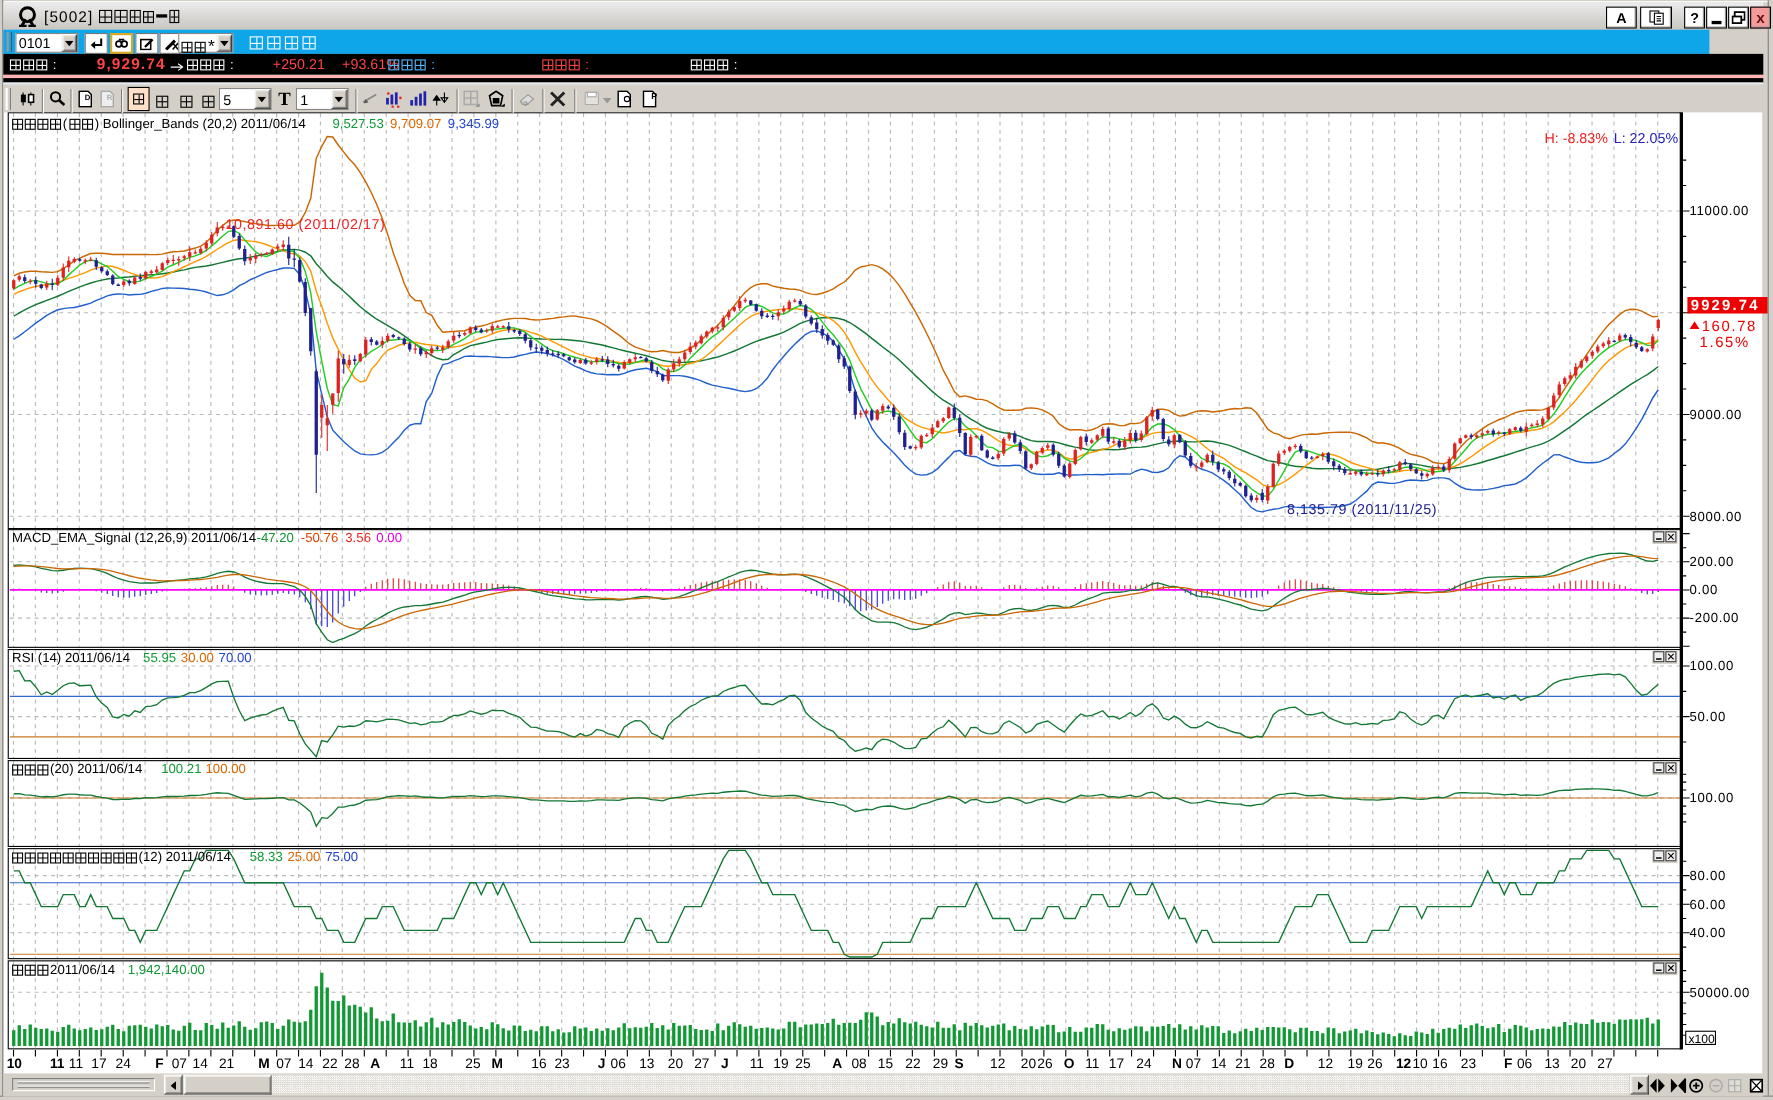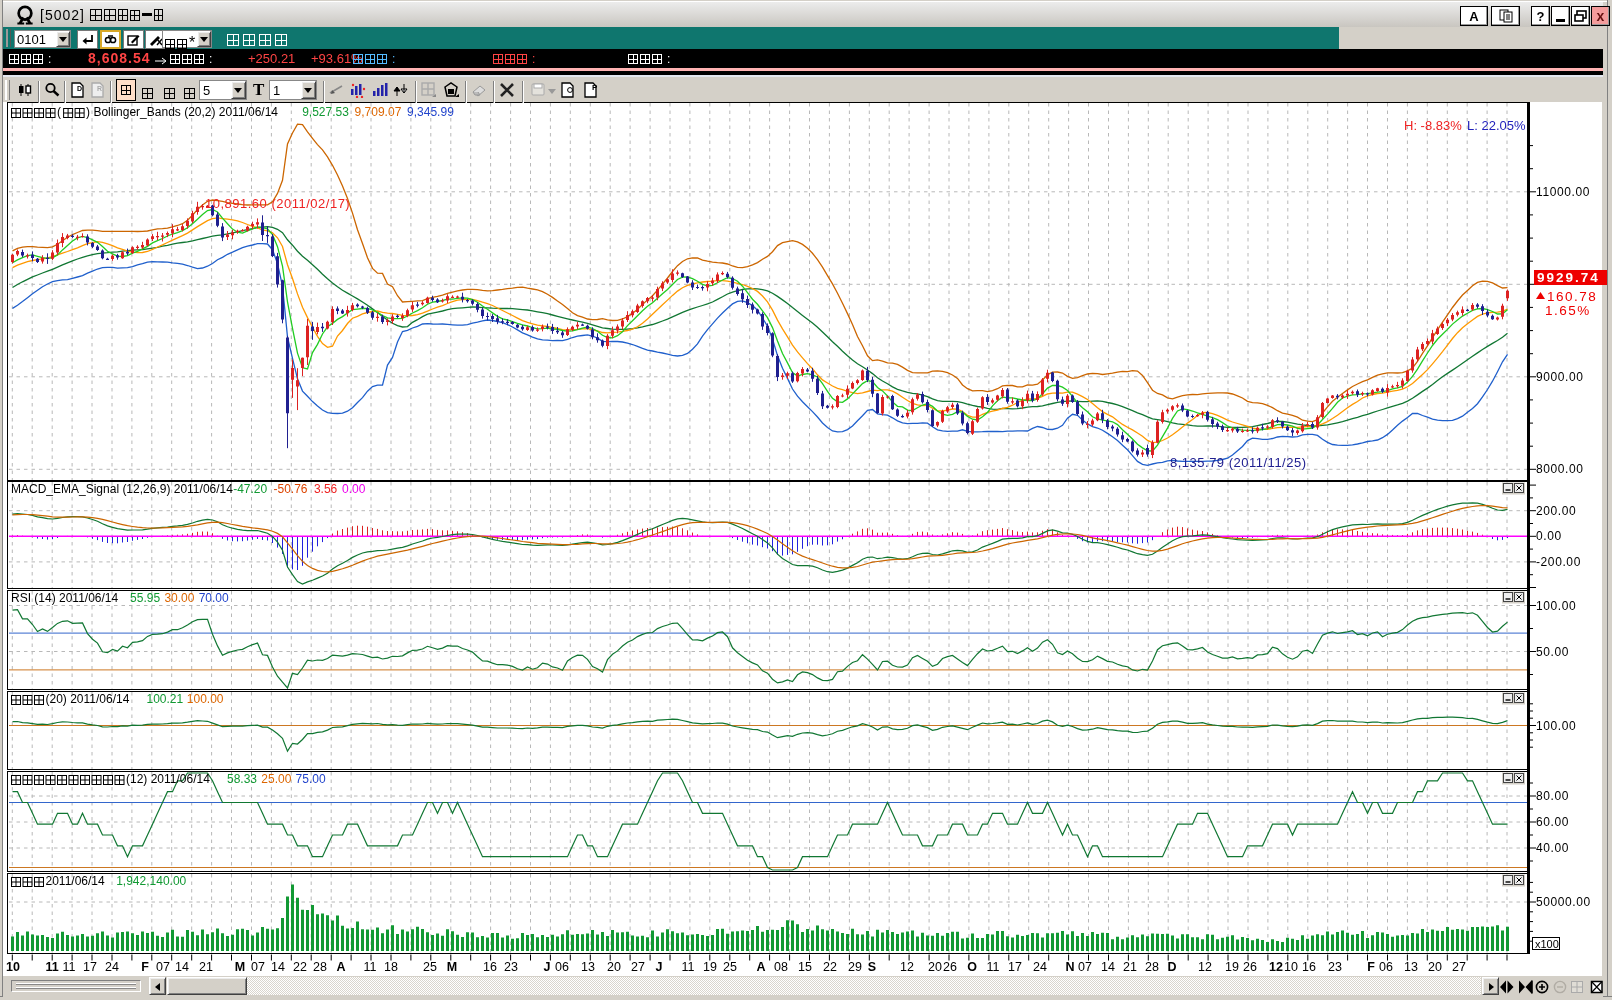--- a/index.html
+++ b/index.html
@@ -312,21 +312,21 @@
 <div class="wbtn" style="left:1568px;width:19px">
       <svg width="13" height="12" viewBox="0 0 13 12">
         <rect x="3" y="1" width="9" height="7" fill="#fff" stroke="#000" stroke-width="1.6"></rect>
         <rect x="1" y="5" width="8" height="6" fill="#fff" stroke="#000" stroke-width="1.6"></rect>
       </svg>
     </div>
 <div class="wbtn" style="left:1588px;width:19px;background:#f49c9c">
       <span style="color:#611;font-size:14px;font-weight:bold">x</span>
     </div>
 </div>
-<div class="abs" style="left:3px;top:27px;width:1336px;height:22px;background:#0f766e">
+<div class="abs" style="left:3px;top:27px;width:1551px;height:22px;background:#0ea5e9">
 <div class="abs" style="left:3px;top:2px;width:5px;height:18px;border-left:2px solid #9a9a9a;border-right:1px solid #555"></div>
 <div class="abs" style="left:11px;top:3px;width:57px;height:18px;background:#fff;border:1px solid #888">
       <span style="font-size:13px;position:absolute;left:2px;top:1px">0101</span>
       <span class="btn3 abs" style="right:0;top:0;width:14px;height:16px"></span>
       <svg class="abs" style="right:3px;top:6px" width="8" height="5">
         <path d="M0 0h8l-4 5z" fill="#000"></path>
       </svg>
     </div>
 <div class="bbtn" style="left:74px;width:21px">
       <svg width="13" height="12" viewBox="0 0 13 12">
@@ -357,21 +357,21 @@
       <span style="position:absolute;left:2px;top:3px;color:#000"><i class="k" style="width:10px;height:10px;margin-right:2px"></i><i class="k" style="width:10px;height:10px;margin-right:2px"></i>*</span>
       <span class="btn3 abs" style="right:0;top:0;width:14px;height:16px"></span>
       <svg class="abs" style="right:3px;top:6px" width="8" height="5">
         <path d="M0 0h8l-4 5z" fill="#000"></path>
       </svg>
     </div>
 <div class="abs" style="left:224px;top:4px;color:#fff"><i class="k" style="width:12px;height:12px;margin-right:4px"></i><i class="k" style="width:12px;height:12px;margin-right:4px"></i><i class="k" style="width:12px;height:12px;margin-right:4px"></i><i class="k" style="width:12px;height:12px;margin-right:4px"></i></div>
 </div>
 <div class="abs" style="left:3px;top:49px;width:1600px;height:19px;background:#000;font-size:12px">
 <div class="abs" style="left:6px;top:3px;color:#fff"><i class="k" style="width:10px;height:10px;margin-right:2px"></i><i class="k" style="width:10px;height:10px;margin-right:2px"></i><i class="k" style="width:10px;height:10px;margin-right:2px"></i><span style="margin-left:3px">:</span></div>
-<div class="abs" style="left:85px;top:1px;color:#ff4444;font-weight:bold;font-size:14px;letter-spacing:1px">8,608.54</div>
+<div class="abs" style="left:85px;top:1px;color:#ff4444;font-weight:bold;font-size:14px;letter-spacing:1px">9,929.74</div>
 <svg class="abs" style="left:152px;top:8px" width="13" height="8" viewBox="0 0 13 8">
       <path d="M0 4h10M7 1l4 3-4 3" stroke="#fff" fill="none"></path>
     </svg>
     <div class="abs" style="left:167px;top:3px;color:#fff"><i class="k" style="width:10px;height:10px;margin-right:2px"></i><i class="k" style="width:10px;height:10px;margin-right:2px"></i><i class="k" style="width:10px;height:10px;margin-right:2px"></i><span style="margin-left:3px">:</span></div>
 <div class="abs" style="left:245px;top:2px;color:#ff4444;font-size:13px">+250.21</div>
 <div class="abs" style="left:308px;top:2px;color:#ff4444;font-size:13px">+93.61%</div>
 <div class="abs" style="left:350px;top:3px;color:#55bbff"><i class="k" style="width:10px;height:10px;margin-right:2px"></i><i class="k" style="width:10px;height:10px;margin-right:2px"></i><i class="k" style="width:10px;height:10px;margin-right:2px"></i><span style="margin-left:3px">:</span></div>
 <div class="abs" style="left:490px;top:3px;color:#ff4444"><i class="k" style="width:10px;height:10px;margin-right:2px"></i><i class="k" style="width:10px;height:10px;margin-right:2px"></i><i class="k" style="width:10px;height:10px;margin-right:2px"></i><span style="margin-left:3px">:</span></div>
 <div class="abs" style="left:625px;top:3px;color:#fff"><i class="k" style="width:10px;height:10px;margin-right:2px"></i><i class="k" style="width:10px;height:10px;margin-right:2px"></i><i class="k" style="width:10px;height:10px;margin-right:2px"></i><span style="margin-left:3px">:</span></div>
 </div>

